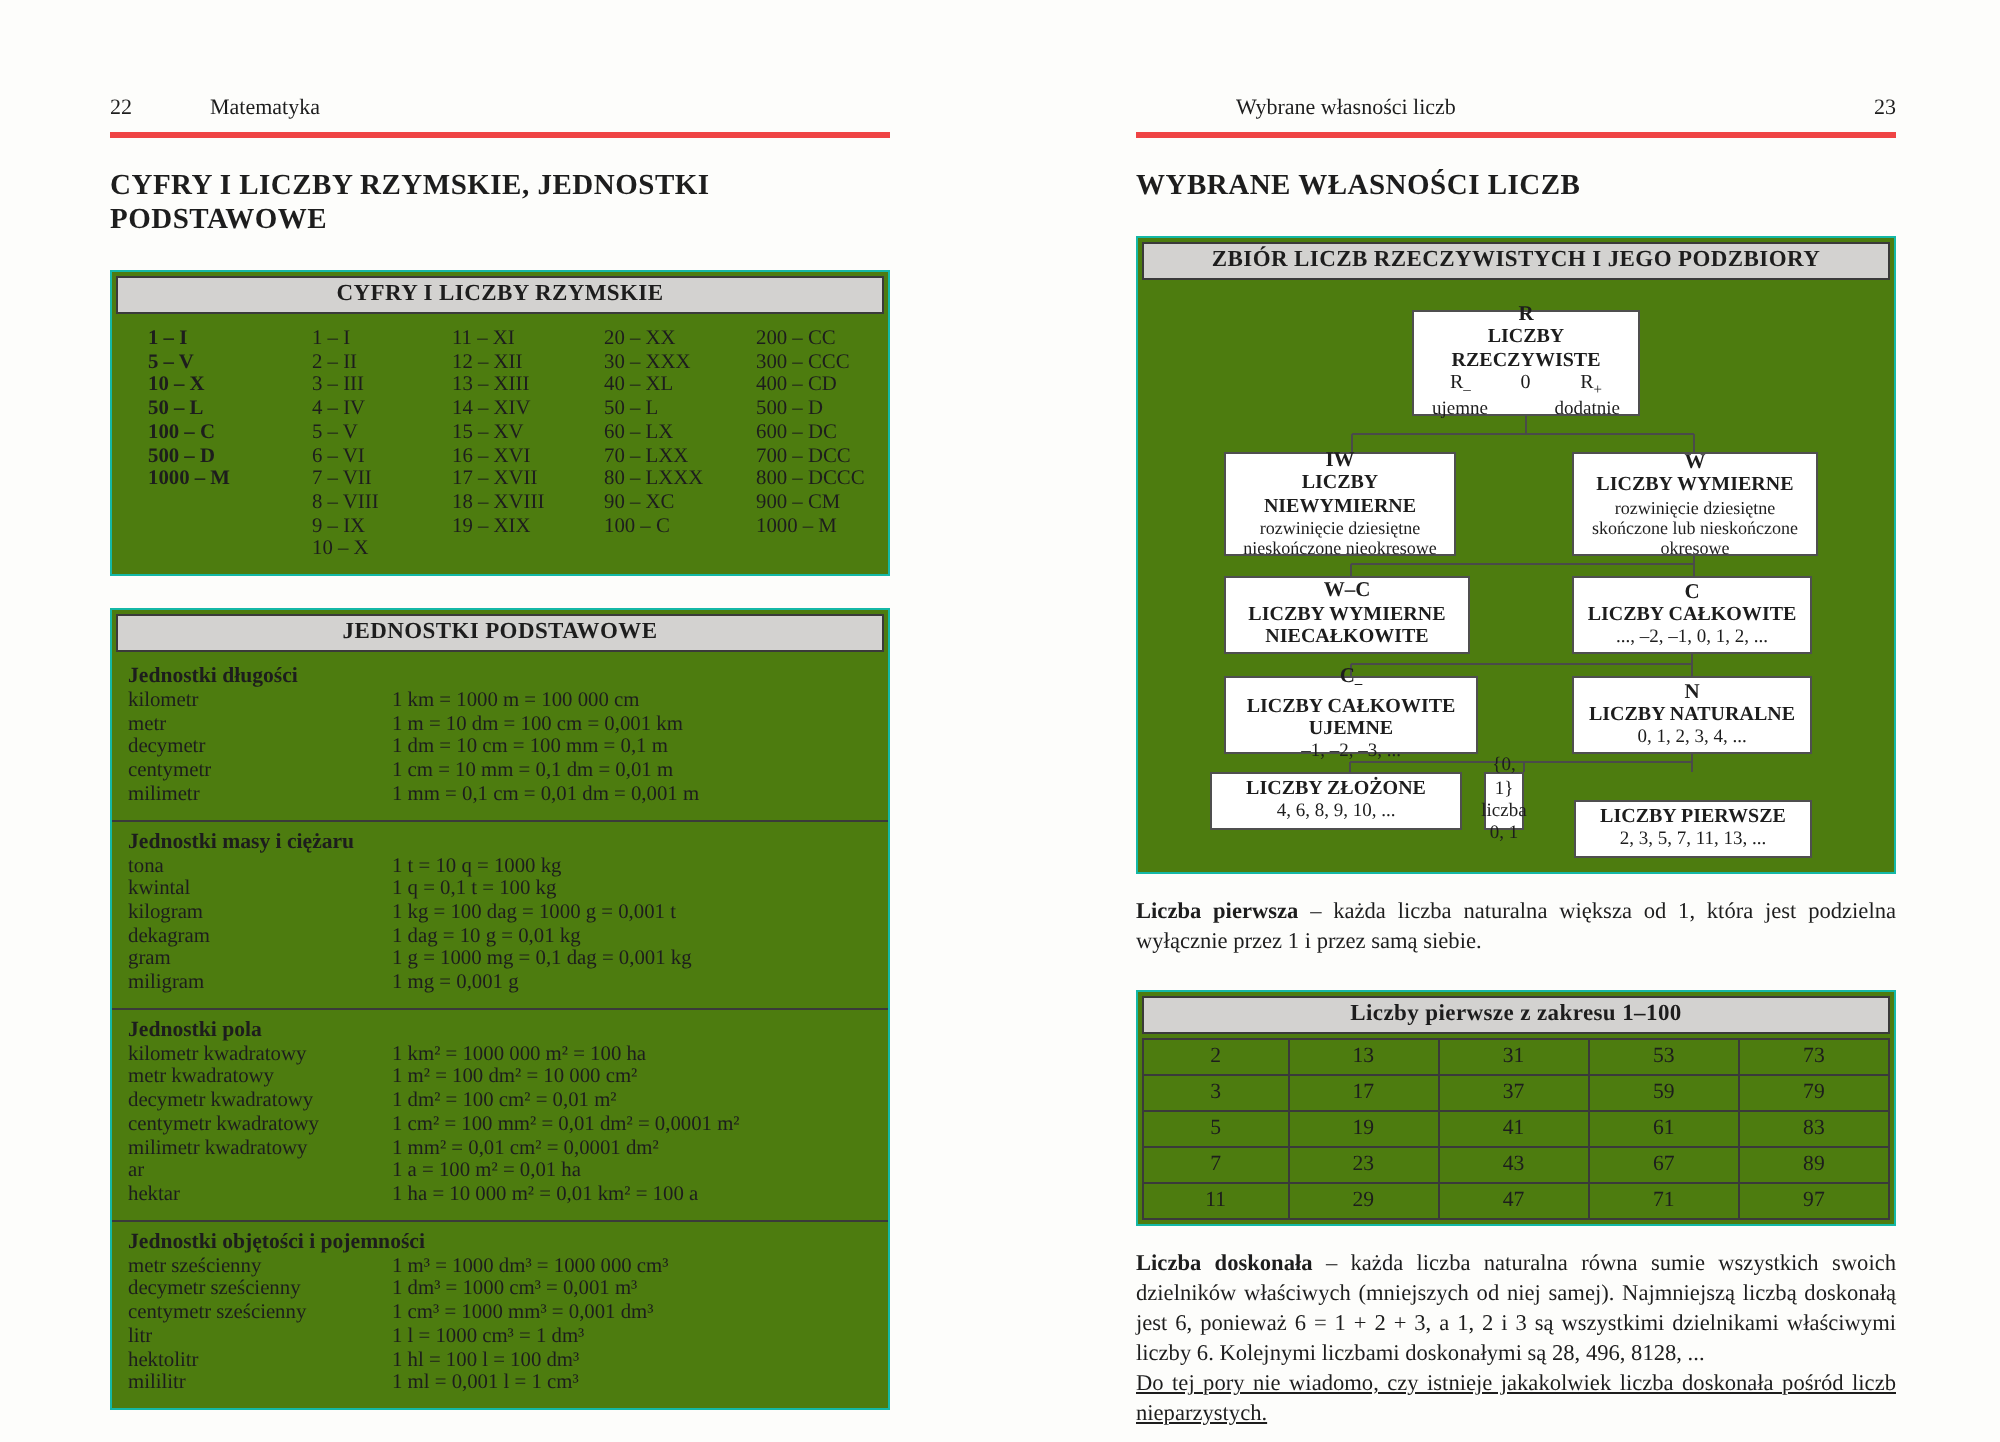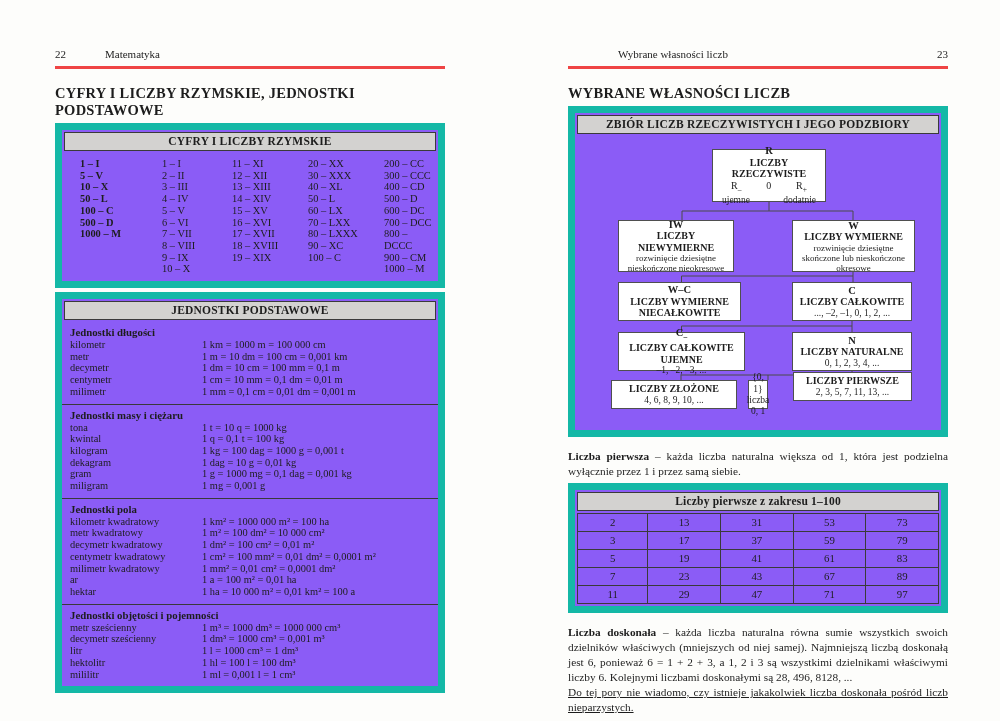--- a/index.html
+++ b/index.html
@@ -14,21 +14,21 @@
 
   .runhead{display:grid;grid-template-columns:50px 1fr 50px;align-items:end;
     font-size:11px;padding-bottom:6px;border-bottom:3px solid #ef4444;}
   .runhead .num-l{text-align:left;}
   .runhead .mid{text-align:left;}
   .runhead .num-r{text-align:right;}
 
   h1.ptitle{font-size:14.5px;font-weight:700;letter-spacing:.25px;margin:16px 0 0 0;}
 
   
-  .ptable{border:7px solid #14b8a6;background:#8b5cf6;margin-top:4px;}
+  .ptable{border:1px solid #14b8a6;background:#4d7c0f;margin-top:16px;}
   .ptable-head{margin:2px;border:1px solid #3a3a3a;background:#d3d2d0;
     font-weight:700;text-align:center;font-size:11.5px;letter-spacing:.2px;padding:2px 0 3px;}
 
   
   .roman-body{display:flex;padding:5px 0 6px 18px;font-size:10.4px;line-height:11.7px;}
   .rcol{width:72px;}
   .rcol.c1{width:82px;font-weight:700;}
   .rcol.c2{width:70px;}
   .rcol.c3{width:76px;}
   .rcol.c4{width:76px;}
@@ -242,20 +242,24 @@
 
       <div class="urow">
           <span class="uname">metr sześcienny</span>
           <span class="uval">1 m³ = 1000 dm³ = 1000 000 cm³</span>
         </div>
           <div class="urow">
           <span class="uname">decymetr sześcienny</span>
           <span class="uval">1 dm³ = 1000 cm³ = 0,001 m³</span>
         </div>
           <div class="urow">
+          <span class="uname">centymetr sześcienny</span>
+          <span class="uval">1 cm³ = 1000 mm³ = 0,001 dm³</span>
+        </div>
+          <div class="urow">
           <span class="uname">litr</span>
           <span class="uval">1 l = 1000 cm³ = 1 dm³</span>
         </div>
           <div class="urow">
           <span class="uname">hektolitr</span>
           <span class="uval">1 hl = 100 l = 100 dm³</span>
         </div>
           <div class="urow">
           <span class="uname">mililitr</span>
           <span class="uval">1 ml = 0,001 l = 1 cm³</span>
@@ -336,21 +340,21 @@
       <div class="node" style="left:34px;top:244px;width:126px;height:29px;align-items:center;">
         <div class="nname">LICZBY ZŁOŻONE</div>
         <div class="nvals">4, 6, 8, 9, 10, ...</div>
       </div>
 
       <div class="node" style="left:171px;top:244px;width:20px;height:29px;">
         <div class="nname plainname">{0, 1}</div>
         <div class="nvals">liczba 0, 1</div>
       </div>
 
-      <div class="node" style="left:216px;top:236px;width:119px;height:29px;">
+      <div class="node" style="left:216px;top:258px;width:119px;height:29px;">
         <div class="nname">LICZBY PIERWSZE</div>
         <div class="nvals">2, 3, 5, 7, 11, 13, ...</div>
       </div>
     </div>
   </div>
 
   <p class="para"><b>Liczba pierwsza</b> <span>– każda liczba naturalna większa od 1, która jest podzielna wyłącznie przez 1 i przez samą siebie.</span></p>
 
   <div class="ptable">
     <div class="ptable-head">Liczby pierwsze z zakresu 1–100</div>

